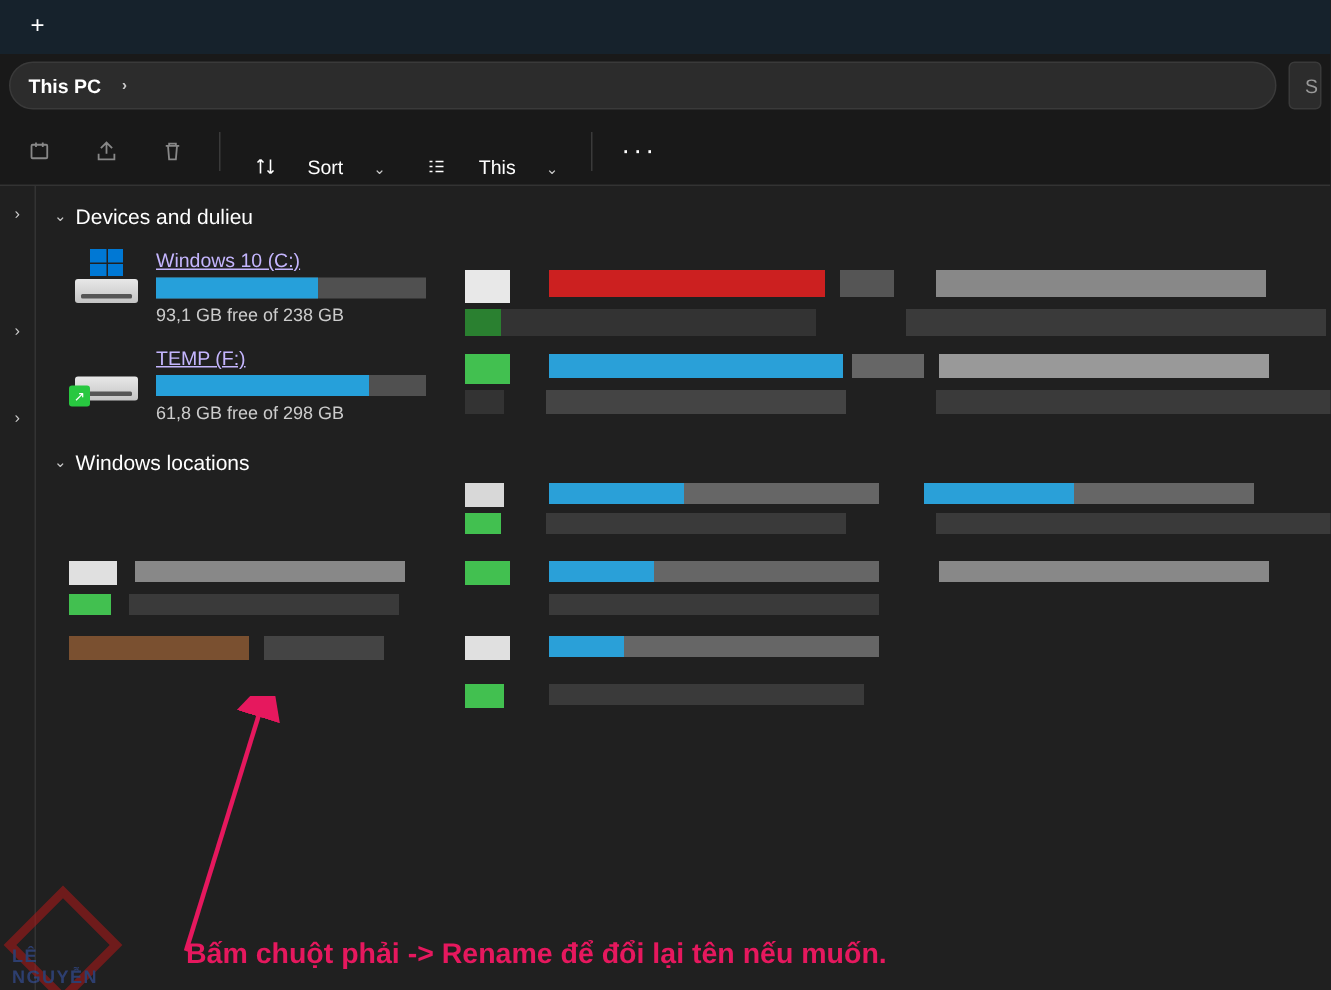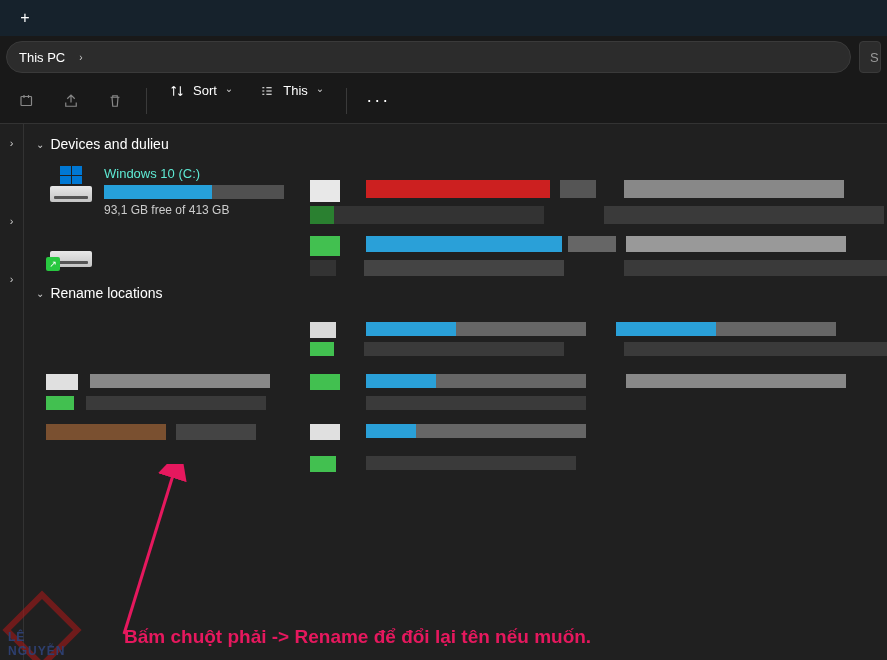--- a/index.html
+++ b/index.html
@@ -2,51 +2,51 @@
 <html><head>
 <meta charset="utf-8">
 <style>
 * { margin: 0; padding: 0; box-sizing: border-box; font-family: 'Segoe UI', sans-serif; }
 body { background: #202020; color: #fff; width: 887px; height: 660px; overflow: hidden; position: relative; }
 
 .titlebar { height: 36px; background: #16222c; display: flex; align-items: center; padding-left: 10px; }
 .new-tab { width: 30px; height: 30px; display: flex; align-items: center; justify-content: center; color: #fff; font-size: 16px; cursor: pointer; }
 
 .addressbar-row { height: 42px; background: #191919; display: flex; align-items: center; padding: 0 6px; gap: 8px; }
-.addressbox { flex: 1; height: 32px; background: #2c2c2c; border: 1px solid #3a3a3a; border-radius: 16px; display: flex; align-items: center; padding: 0 12px; gap: 14px; }
+.addressbox { flex: 1; height: 32px; background: #2c2c2c; border: 1px solid #3a3a3a; border-radius: 16px; display: flex; align-items: center; padding: 0 12px; gap: 14px; font-weight: bold; }
 .breadcrumb-text { font-size: 13px; color: #fff; }
 .chevron { color: #ccc; font-size: 10px; }
 .searchbox { width: 10px; height: 32px; background: #2c2c2c; border: 1px solid #3a3a3a; border-radius: 4px; display: flex; align-items: center; padding: 0 10px; color: #999; font-size: 13px; }
 
 .toolbar { height: 46px; background: #191919; border-bottom: 1px solid #333; display: flex; align-items: center; padding: 0 8px; gap: 6px; }
 .tool-btn { width: 38px; height: 36px; display: flex; align-items: center; justify-content: center; color: #888; border-radius: 4px; cursor: pointer; }
 .tool-btn svg { width: 18px; height: 18px; }
 .divider { width: 1px; height: 26px; background: #3a3a3a; margin: 0 6px; }
-.tool-dropdown { height: 36px; display: flex; align-items: flex-start; gap: 8px; padding: 0 10px; color: #fff; font-size: 13px; border-radius: 4px; cursor: pointer; }
+.tool-dropdown { height: 36px; display: flex; align-items: flex-end; gap: 20px; padding: 0 10px; color: #fff; font-size: 13px; border-radius: 4px; cursor: pointer; }
 .tool-dropdown svg { width: 16px; height: 16px; }
 
 .content { position: absolute; top: 124px; left: 0; right: 0; bottom: 0; display: flex; }
 .sidebar { width: 24px; border-right: 1px solid #333; padding-top: 6px; }
 .sidebar-item { height: 26px; display: flex; align-items: center; justify-content: center; color: #ccc; font-size: 11px; }
 
 .main { flex: 1; padding: 8px 12px; position: relative; }
 .group-header { display: flex; align-items: center; gap: 6px; color: #fff; font-size: 14px; padding: 4px 0; margin-bottom: 6px; cursor: pointer; }
 .group-header .chev { font-size: 10px; color: #ccc; }
 
 .drive-tile { display: flex; align-items: flex-start; gap: 12px; padding: 4px 0 10px 14px; width: 280px; }
 .drive-icon { width: 42px; height: 36px; position: relative; flex-shrink: 0; }
 .drive-icon .base { position: absolute; bottom: 0; left: 0; width: 42px; height: 16px; background: linear-gradient(#e8e8e8,#c4c4c4); border-radius: 2px; }
 .drive-icon .slot { position: absolute; bottom: 3px; left: 4px; width: 34px; height: 3px; background: #555; border-radius: 1px; }
 .drive-icon .winlogo { position: absolute; top: 0; left: 10px; width: 22px; height: 18px; display: grid; grid-template-columns: 1fr 1fr; grid-template-rows: 1fr 1fr; gap: 1px; }
 .drive-icon .winlogo div { background: #0078d4; }
 .drive-icon .net-badge { position: absolute; bottom: -4px; left: -4px; width: 14px; height: 14px; background: #28c840; border-radius: 2px; display: flex; align-items: center; justify-content: center; font-size: 9px; color: #fff; }
 .drive-icon .net-green { position: absolute; bottom: -2px; left: 2px; width: 38px; height: 8px; background: linear-gradient(#4ade80,#16a34a); border-radius: 2px; }
 
 .drive-info { flex: 1; display: flex; flex-direction: column; gap: 4px; }
-.drive-name { font-size: 13px; color: #5eead4; }
+.drive-name { font-size: 13px; color: #c4b5fd; text-decoration: underline; }
 .drive-bar { width: 180px; height: 14px; background: #505050; position: relative; }
 .drive-bar-fill { height: 100%; background: #26a0da; }
 .drive-stats { font-size: 12px; color: #ccc; }
 
 .pixelated-row { position: absolute; display: flex; }
 .px { }
 
 .annotation { position: absolute; left: 100px; top: 500px; color: #e6185e; font-size: 19px; font-weight: 600; line-height: 1.4; }
 .annotation-text { display: block; }
 .arrow-svg { position: absolute; left: 60px; top: 340px; pointer-events: none; }
@@ -130,35 +130,42 @@
             <div></div>
           </div>
         <div class="base"></div>
           <div class="slot"></div>
       </div>
       <div class="drive-info">
         <div class="drive-name">Windows 10 (C:)</div>
         <div class="drive-bar">
             <div class="drive-bar-fill" style="width:60%"></div>
           </div>
-        <div class="drive-stats">93,1 GB free of 413 GB</div>
+        <div class="drive-stats">93,1 GB free of 238 GB</div>
       </div>
     </div>
 
     <div class="drive-tile">
       <div class="drive-icon">
         <div class="base"></div>
           <div class="slot"></div>
         <div class="net-badge">↗</div>
       </div>
+      <div class="drive-info">
+        <div class="drive-name">TEMP (F:)</div>
+        <div class="drive-bar">
+            <div class="drive-bar-fill" style="width:79%"></div>
+          </div>
+        <div class="drive-stats">61,8 GB free of 298 GB</div>
+      </div>
     </div>
 
     <div class="group-header" style="margin-top:4px">
       <span class="chev">⌄</span>
-      <span>Rename locations</span>
+      <span>Windows locations</span>
     </div>
 
 
     <div>
 
       <div class="pixelated-row" style="left:286px;top:56px">
         <div class="px" style="width:30px;height:22px;background:#e8e8e8"></div>
       </div>
       <div class="pixelated-row" style="left:342px;top:56px">
         <div class="px" style="width:184px;height:18px;background:#cc2020"></div>

